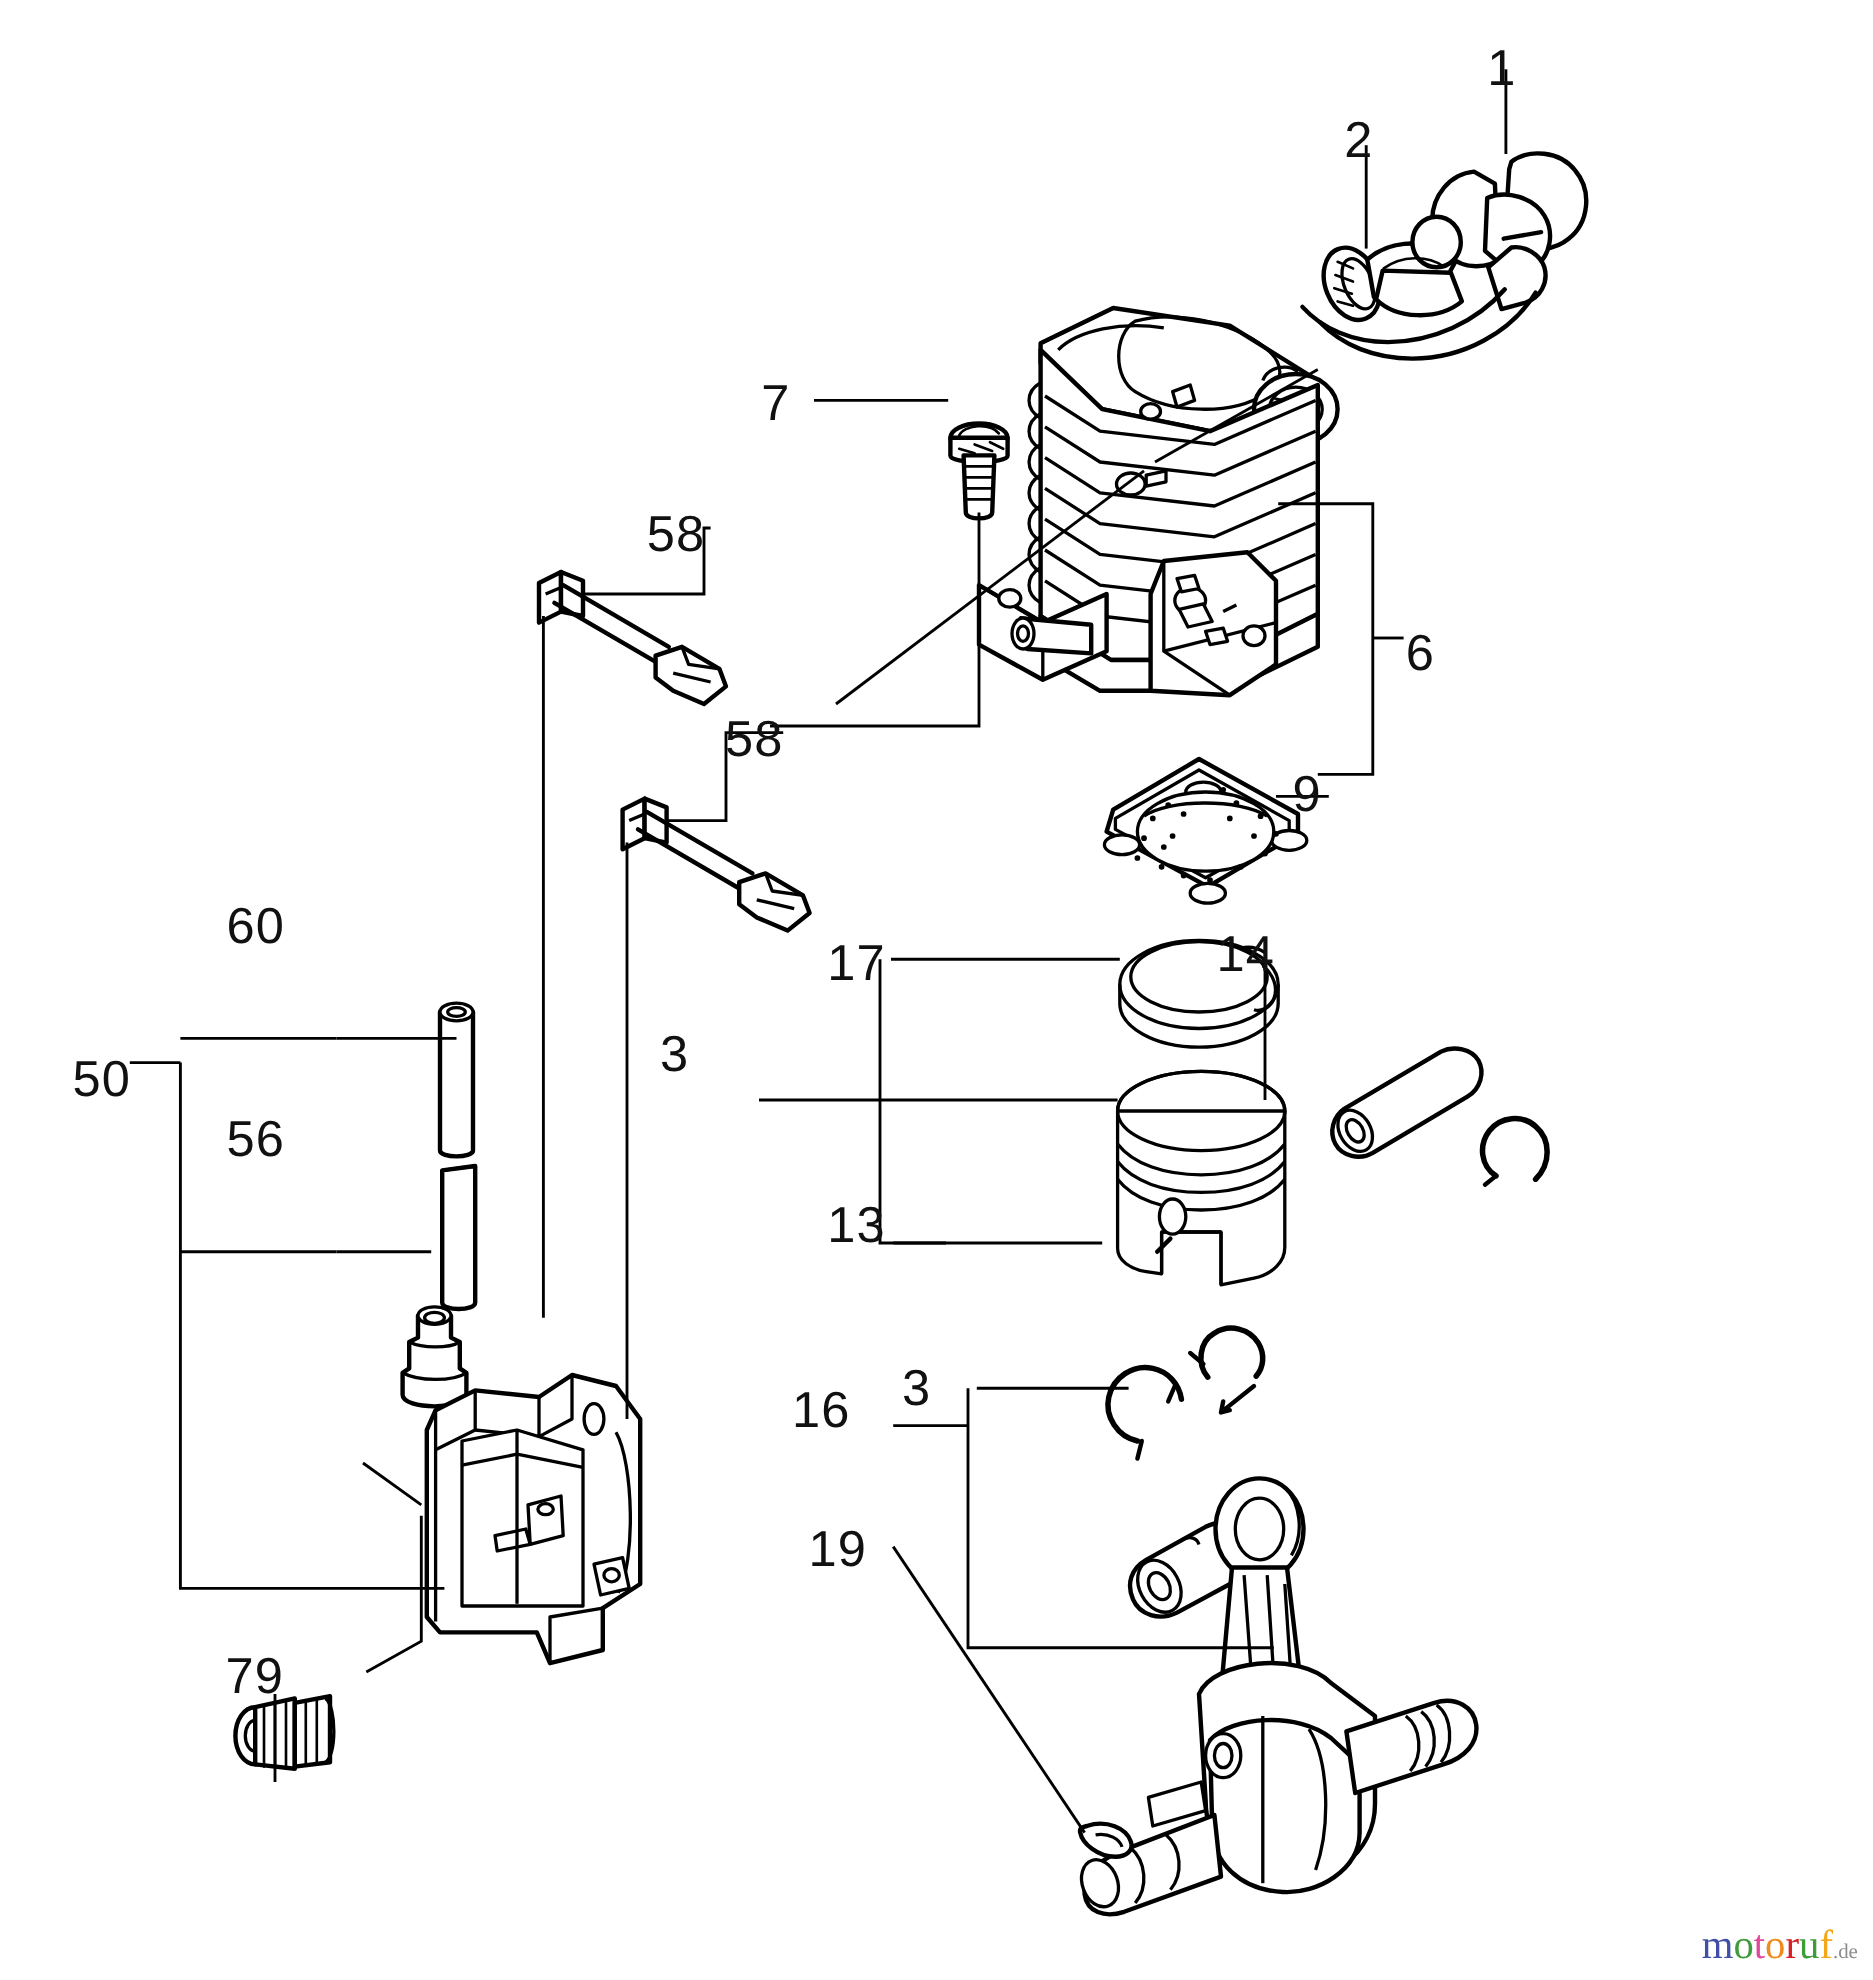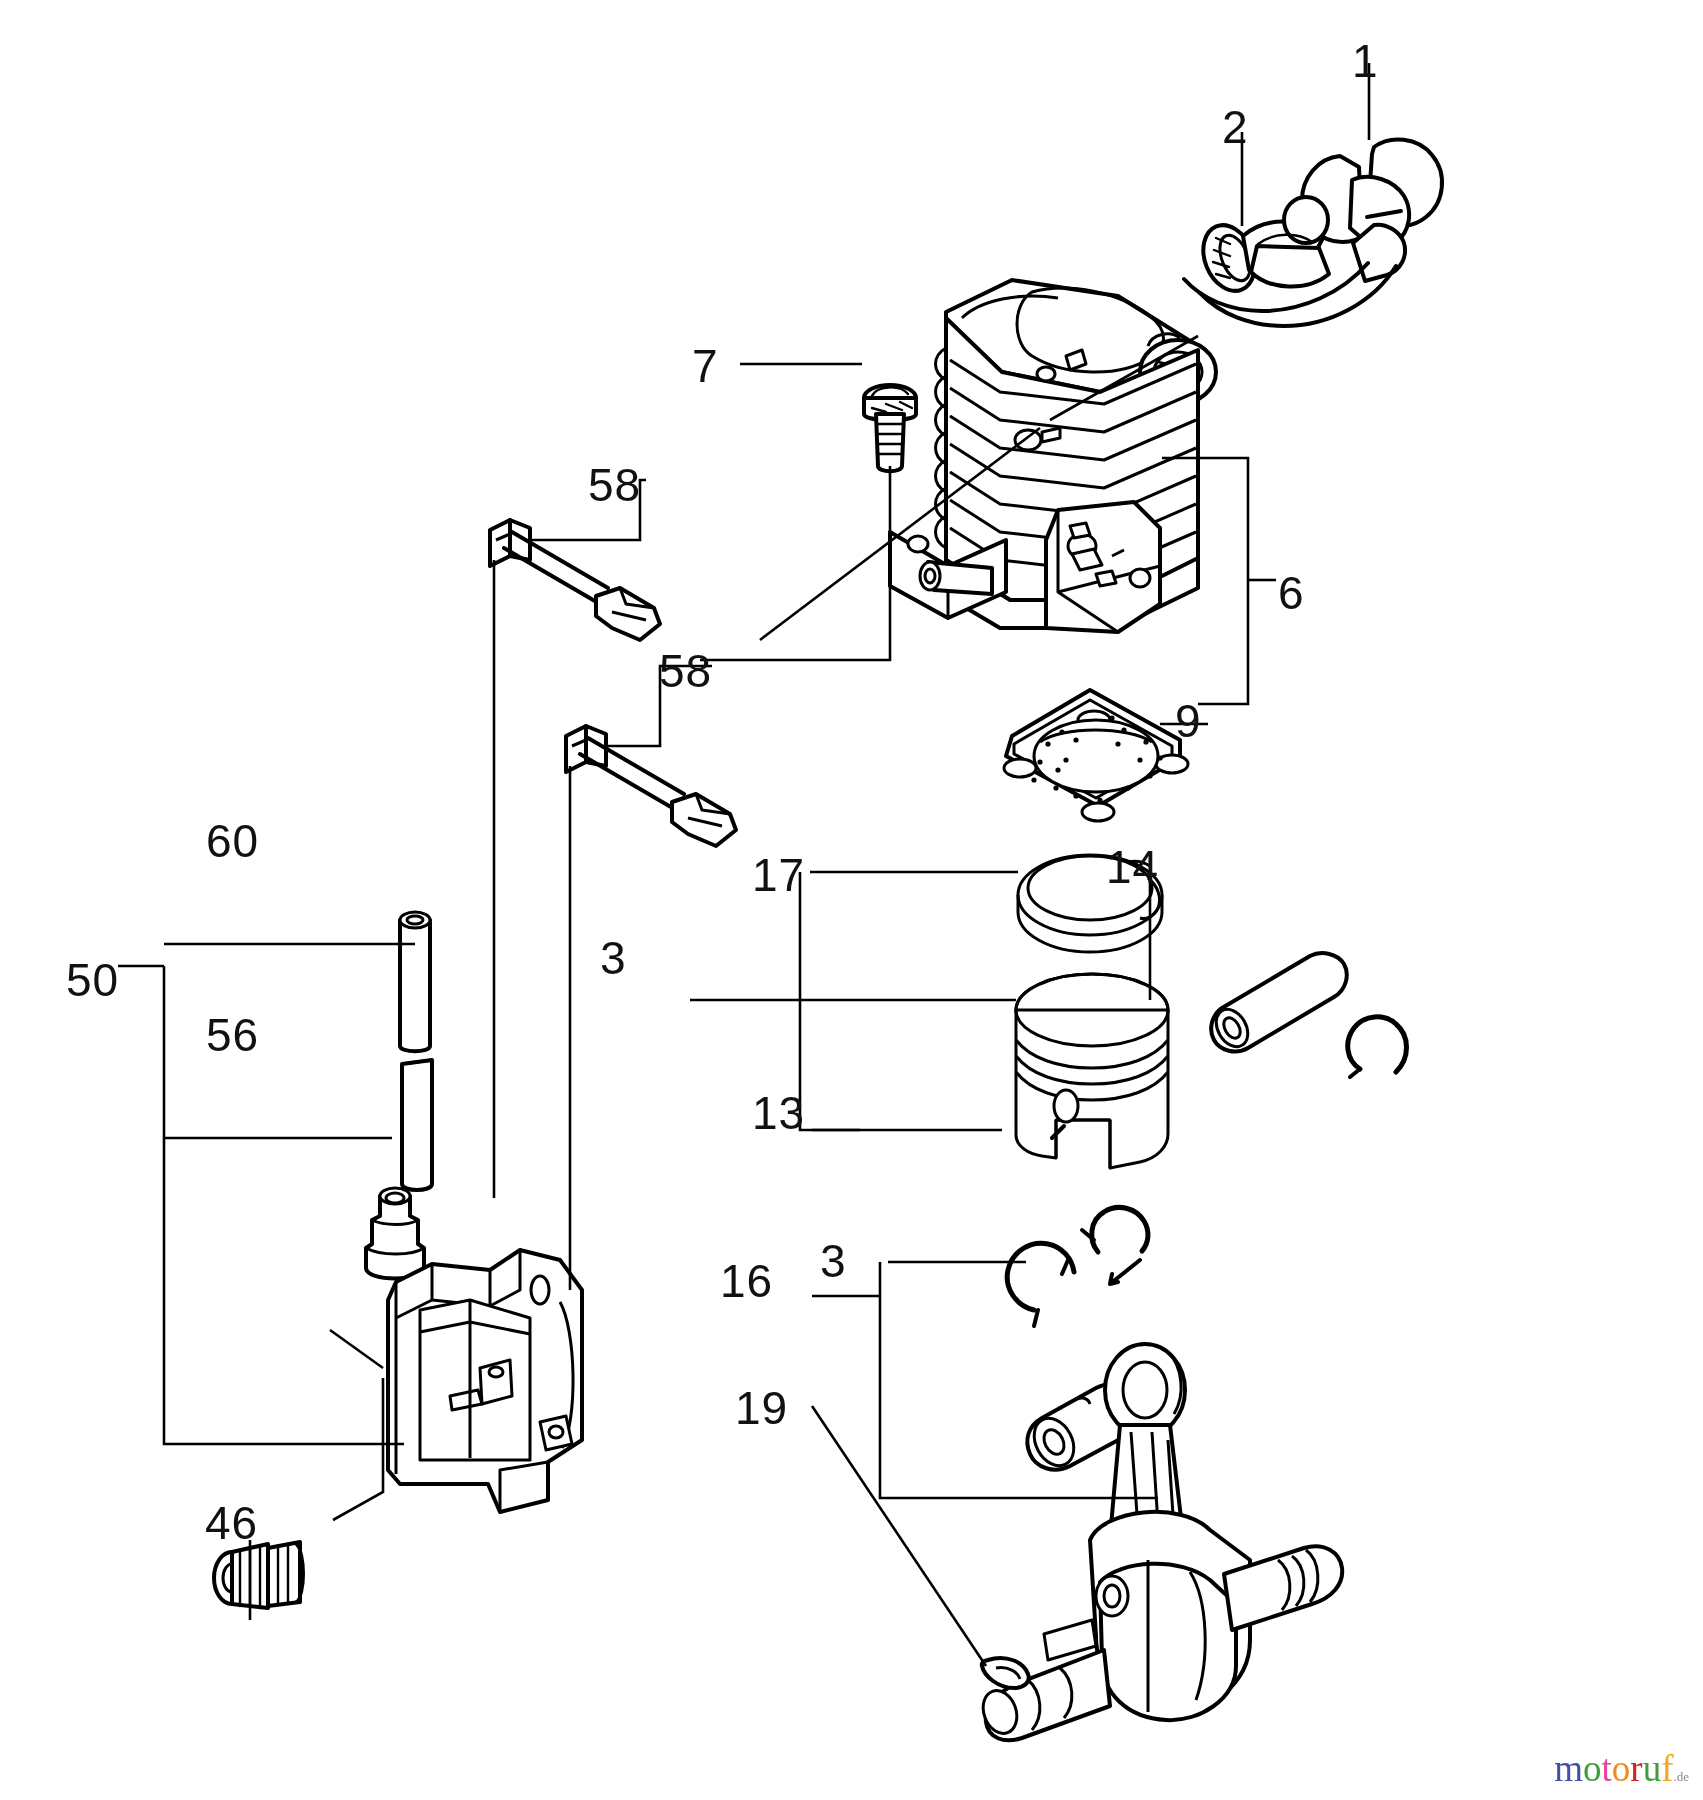--- a/index.html
+++ b/index.html
@@ -4,21 +4,21 @@
 <style>
   html,body{margin:0;padding:0;background:#ffffff;}
   body{font-family:"Liberation Sans",sans-serif;}
   #page{position:relative;width:1703px;height:1800px;background:#fff;overflow:hidden;}
   #page svg{position:absolute;left:0;top:0;width:1703px;height:1800px;}
   .num{position:absolute;font-family:"Liberation Sans",sans-serif;font-size:46px;color:#111;
        line-height:1;letter-spacing:1px;white-space:nowrap;}
   .wm{position:absolute;right:14px;bottom:10px;font-family:"Liberation Serif",serif;
       font-size:37px;letter-spacing:0px;white-space:nowrap;}
   .wm i{font-style:normal;}
-  .wm .sfx{font-size:13px;color:#8c8c8c;}
+  .wm .sfx{font-size:19px;color:#8c8c8c;}
 </style>
 </head>
 <body>
 
 <div id="page">
 
   <svg viewBox="0 0 1703 1800" xmlns="http://www.w3.org/2000/svg">
     <defs>
       <style>
         .ln{fill:none;stroke:#000;stroke-width:3;stroke-linecap:butt;stroke-linejoin:round;}
@@ -378,19 +378,19 @@
   <span class="num" style="left:206px;top:818px">60</span>
   <span class="num" style="left:752px;top:852px">17</span>
   <span class="num" style="left:1106px;top:844px">14</span>
   <span class="num" style="left:600px;top:935px">3</span>
   <span class="num" style="left:66px;top:957px">50</span>
   <span class="num" style="left:206px;top:1012px">56</span>
   <span class="num" style="left:752px;top:1090px">13</span>
   <span class="num" style="left:820px;top:1238px">3</span>
   <span class="num" style="left:720px;top:1258px">16</span>
   <span class="num" style="left:735px;top:1385px">19</span>
-  <span class="num" style="left:205px;top:1500px">46</span>
+  <span class="num" style="left:205px;top:1500px">79</span>
 
   <div class="wm">
     <i style="color: rgb(65, 80, 166);">m</i><i style="color: rgb(63, 156, 58);">o</i><i style="color: rgb(224, 72, 154);">t</i><i style="color: rgb(240, 138, 28);">o</i><i style="color: rgb(212, 32, 38);">r</i><i style="color: rgb(63, 156, 58);">u</i><i style="color: rgb(243, 168, 28);">f</i><span class="sfx" style="color: rgb(140, 140, 140);">.de</span>
   </div>
 
 </div>
 
 </body></html>

